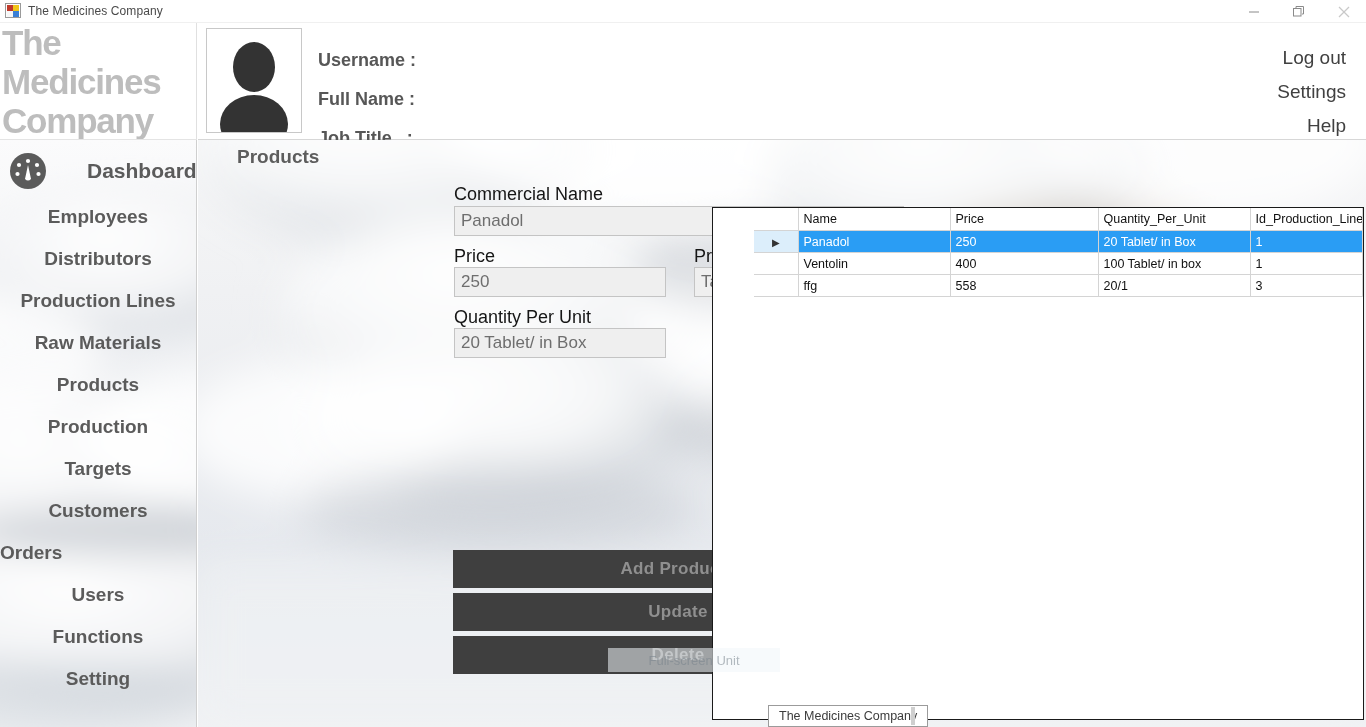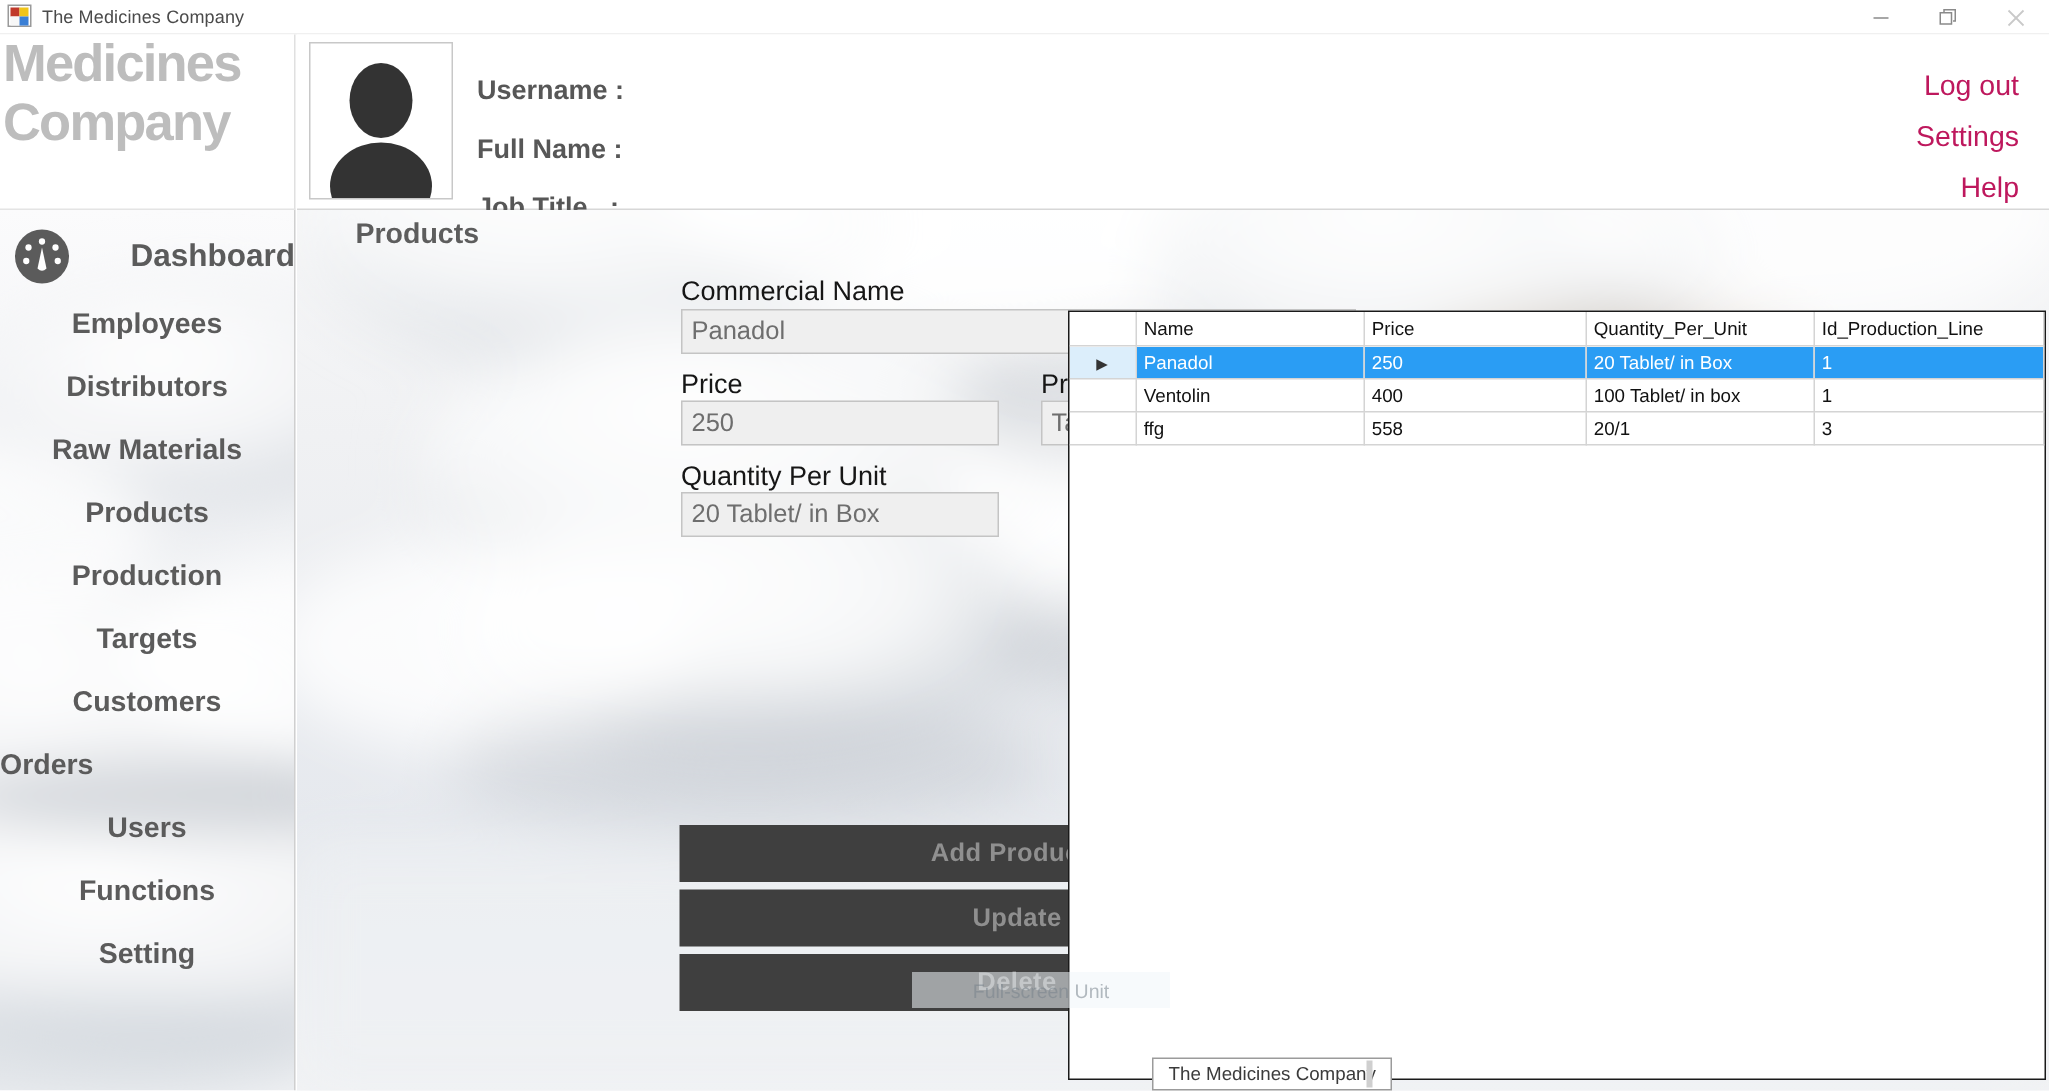--- a/index.html
+++ b/index.html
@@ -121,21 +121,21 @@
     white-space: pre;
   }
 
   .hdr-links {
     position: absolute;
     right: 20px; top: 18px;
     text-align: right;
   }
   .hdr-link {
     font-size: 19px;
-    color: #be185d;
+    color: #404040;
     line-height: 34px;
     cursor: pointer;
     white-space: nowrap;
   }
 
   
   .sidebar {
     position: absolute;
     left: 0; top: 140px;
     width: 197px; height: 587px;
@@ -270,20 +270,21 @@
 
   
   .grid-panel {
     position: absolute;
     left: 712px; top: 207px;
     width: 652px; height: 513px;
     background: #ffffff;
     border: 1px solid #1a1a1a;
     overflow: hidden;
     z-index: 5;
+    padding-left: 41px;
   }
   table.grid {
     width: 100%;
     border-collapse: collapse;
     font-size: 12.5px;
     color: #111;
     table-layout: fixed;
   }
   table.grid th {
     background: #ffffff;
@@ -370,20 +371,21 @@
       <div class="tb-btn">
         <svg width="12" height="12" viewBox="0 0 12 12">
           <line x1="1" y1="1" x2="11" y2="11" stroke="#c9c9c9" stroke-width="1.2"></line>
           <line x1="11" y1="1" x2="1" y2="11" stroke="#c9c9c9" stroke-width="1.2"></line>
         </svg>
       </div>
     </div>
   </div>
 
   <div class="logo-block">
+    <div class="logo-line">The</div>
     <div class="logo-line">Medicines</div>
     <div class="logo-line">Company</div>
   </div>
 
   <div class="header">
 
     <div class="avatar-box">
       <svg class="avatar-svg" width="84" height="92" viewBox="0 0 84 92">
         <ellipse cx="42" cy="27" rx="21" ry="25" fill="#333333"></ellipse>
         <ellipse cx="42" cy="84" rx="34" ry="29" fill="#333333"></ellipse>
@@ -441,20 +443,21 @@
           <circle cx="29" cy="14" r="2.1" fill="#ffffff"></circle>
           <circle cx="9.5" cy="23" r="2.1" fill="#ffffff"></circle>
           <circle cx="30.5" cy="23" r="2.1" fill="#ffffff"></circle>
           <path d="M20 14 L23 28 Q20 31 17 28 Z" fill="#ffffff"></path>
         </svg>
         <span class="side-dash-label">Dashboard</span>
       </div>
 
       <div class="side-item" style="text-align:center;">Employees</div>
       <div class="side-item" style="text-align:center;">Distributors</div>
+      <div class="side-item" style="text-align:center;">Production Lines</div>
       <div class="side-item" style="text-align:center;">Raw Materials</div>
       <div class="side-item" style="text-align:center;">Products</div>
       <div class="side-item" style="text-align:center;">Production</div>
       <div class="side-item" style="text-align:center;">Targets</div>
       <div class="side-item" style="text-align:center;">Customers</div>
       <div class="side-item" style="">Orders</div>
       <div class="side-item" style="text-align:center;">Users</div>
       <div class="side-item" style="text-align:center;">Functions</div>
       <div class="side-item" style="text-align:center;">Setting</div>
     </div>

